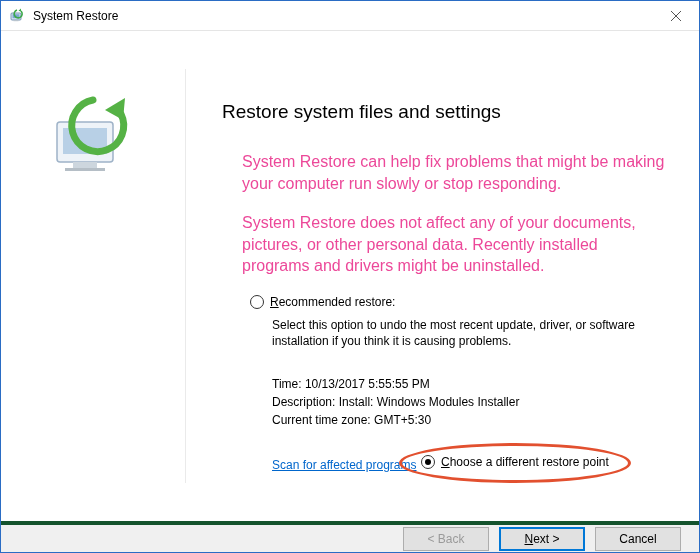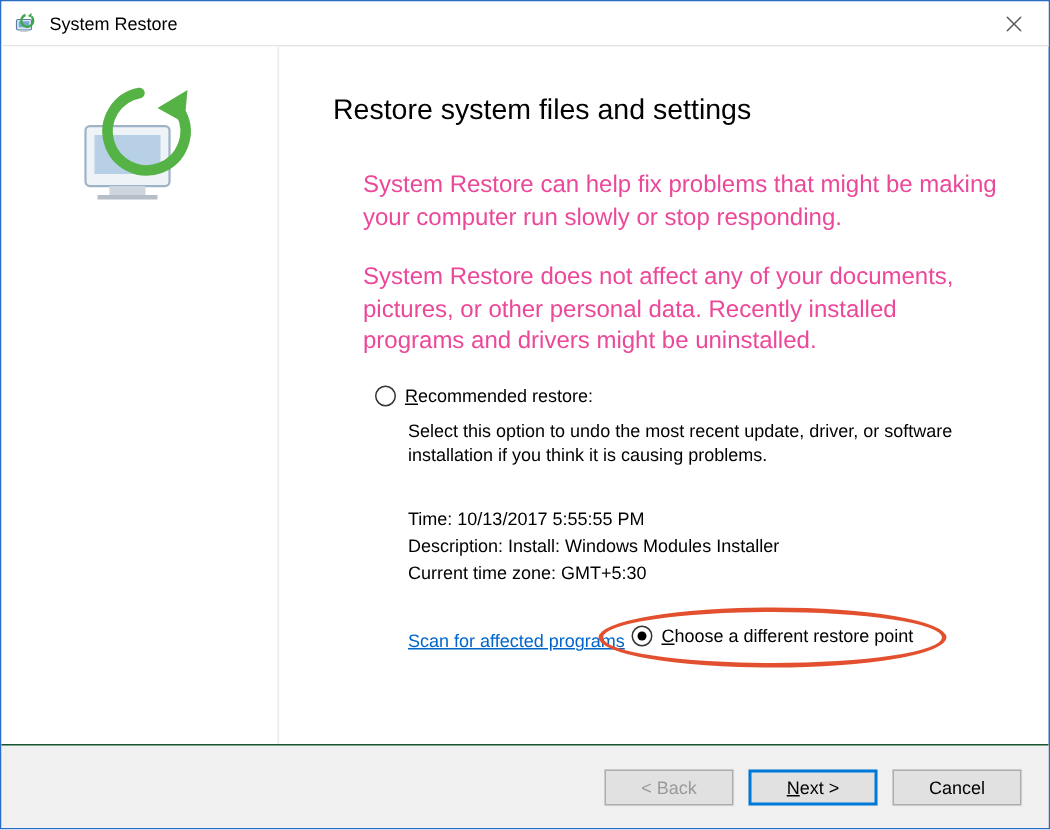--- a/index.html
+++ b/index.html
@@ -11,20 +11,21 @@
   overflow: hidden;
   position: relative;
 }
 .outer-border {
   width: 700px;
   height: 553px;
   border: 1px solid #2a6cc4;
   background: #fff;
   display: flex;
   flex-direction: column;
+  gap: 38px;
 }
 .titlebar {
   height: 30px;
   background: #fff;
   display: flex;
   align-items: center;
   padding-left: 8px;
   border-bottom: 1px solid #e5e5e5;
 }
 .titlebar .tb-icon {
@@ -125,21 +126,21 @@
   margin-top: 24px;
   display: inline-block;
 }
 .opt2-wrap {
   position: relative;
   display: inline-block;
   margin-top: 24px;
 }
 .footer {
   height: 56px;
-  border-top: 1px solid #14532d;
+  border-top: 4px solid #14532d;
   display: flex;
   align-items: center;
   justify-content: flex-end;
   padding-right: 18px;
   gap: 10px;
   background: #f0f0f0;
 }
 .btn {
   min-width: 86px;
   height: 24px;

